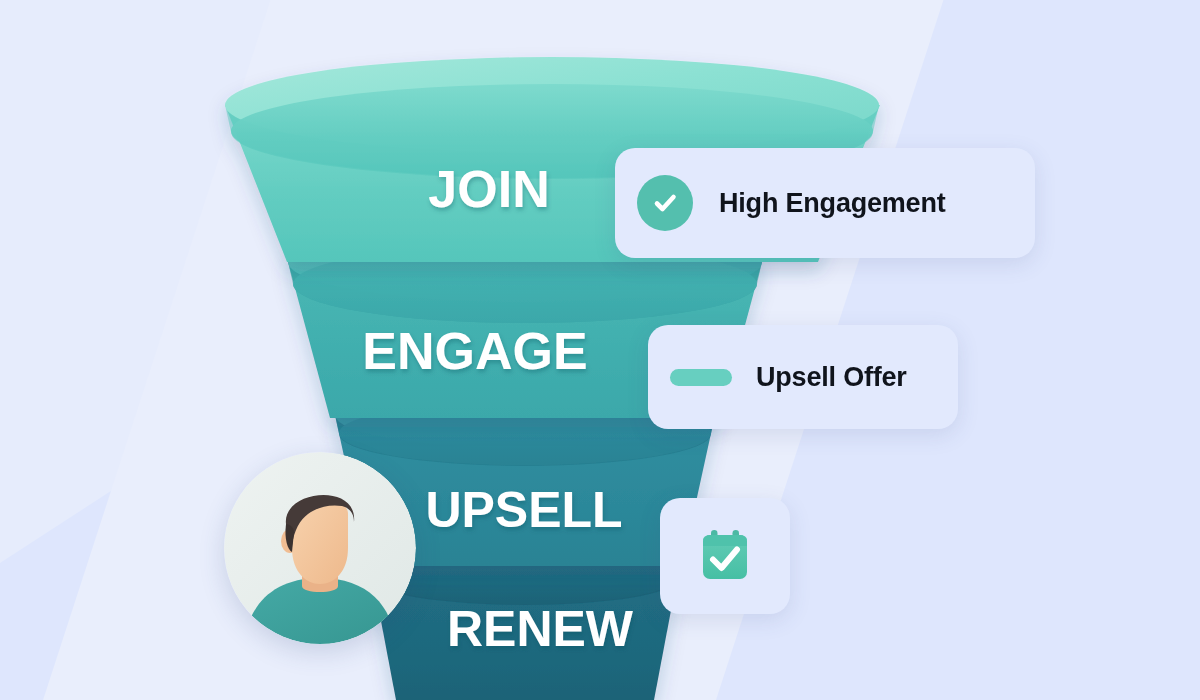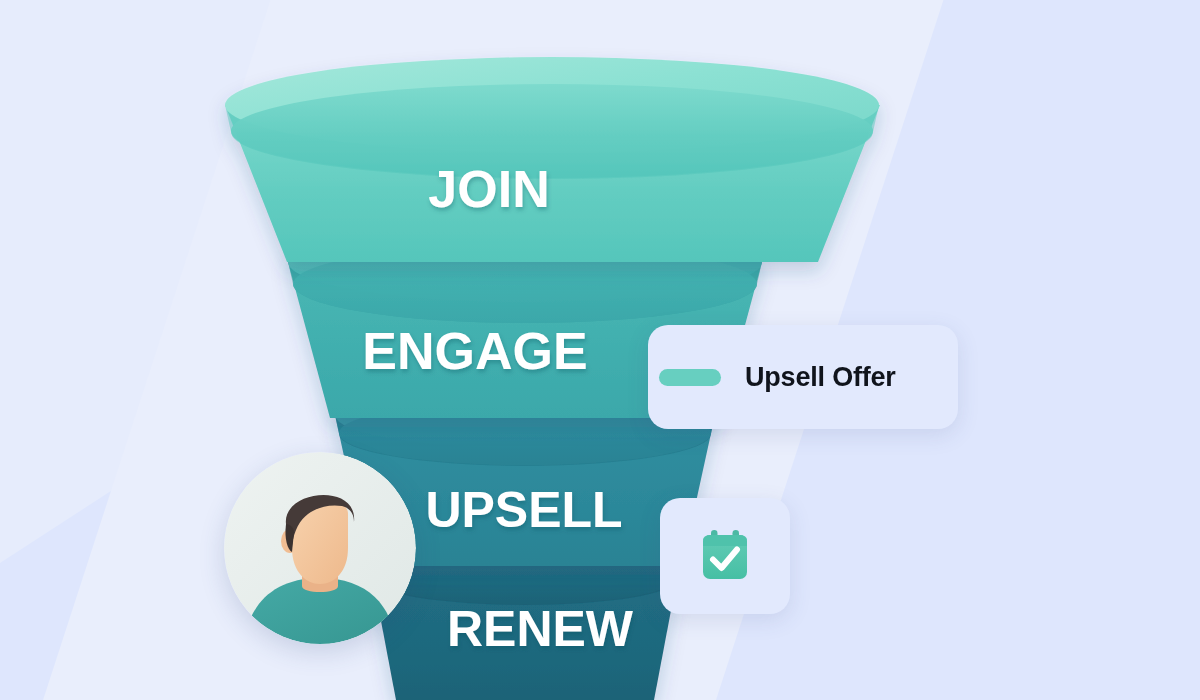--- a/index.html
+++ b/index.html
@@ -76,21 +76,21 @@
     width: 420px;
     height: 110px;
     padding-left: 22px;
     box-sizing: border-box;
   }
   #card-upsell {
     left: 648px;
     top: 325px;
     width: 310px;
     height: 104px;
-    padding-left: 11px;
+    padding-left: 22px;
     box-sizing: border-box;
   }
   #card-renewal {
     left: 660px;
     top: 498px;
     width: 130px;
     height: 116px;
     justify-content: center;
   }
 
@@ -229,20 +229,28 @@
 
     <text x="489" y="207" text-anchor="middle" font-family="Liberation Sans, sans-serif" font-size="52" font-weight="bold" fill="#ffffff" filter="url(#txt-shadow)">JOIN</text>
 
     <text x="475" y="369" text-anchor="middle" font-family="Liberation Sans, sans-serif" font-size="52" font-weight="bold" fill="#ffffff" filter="url(#txt-shadow)">ENGAGE</text>
 
     <text x="524" y="527" text-anchor="middle" font-family="Liberation Sans, sans-serif" font-size="50" font-weight="bold" fill="#ffffff" filter="url(#txt-shadow)">UPSELL</text>
 
     <text x="540" y="646" text-anchor="middle" font-family="Liberation Sans, sans-serif" font-size="50" font-weight="bold" fill="#ffffff" filter="url(#txt-shadow)">RENEW</text>
   </svg>
 
+  <div class="card" id="card-engagement">
+    <span class="check-circle">
+      <svg width="34" height="34" viewBox="0 0 34 34">
+        <path d="M9 17.5 L14.5 23 L25.5 11" fill="none" stroke="#ffffff" stroke-width="4.6" stroke-linecap="round" stroke-linejoin="round"></path>
+      </svg>
+    </span>
+    <span class="card-label">High Engagement</span>
+  </div>
 
   <div class="card" id="card-upsell">
     <span class="dash-icon"></span>
     <span class="card-label">Upsell Offer</span>
   </div>
 
   <div class="card" id="card-renewal">
     <span class="cal-icon">
       <svg width="64" height="64" viewBox="0 0 64 64">
         <defs>

